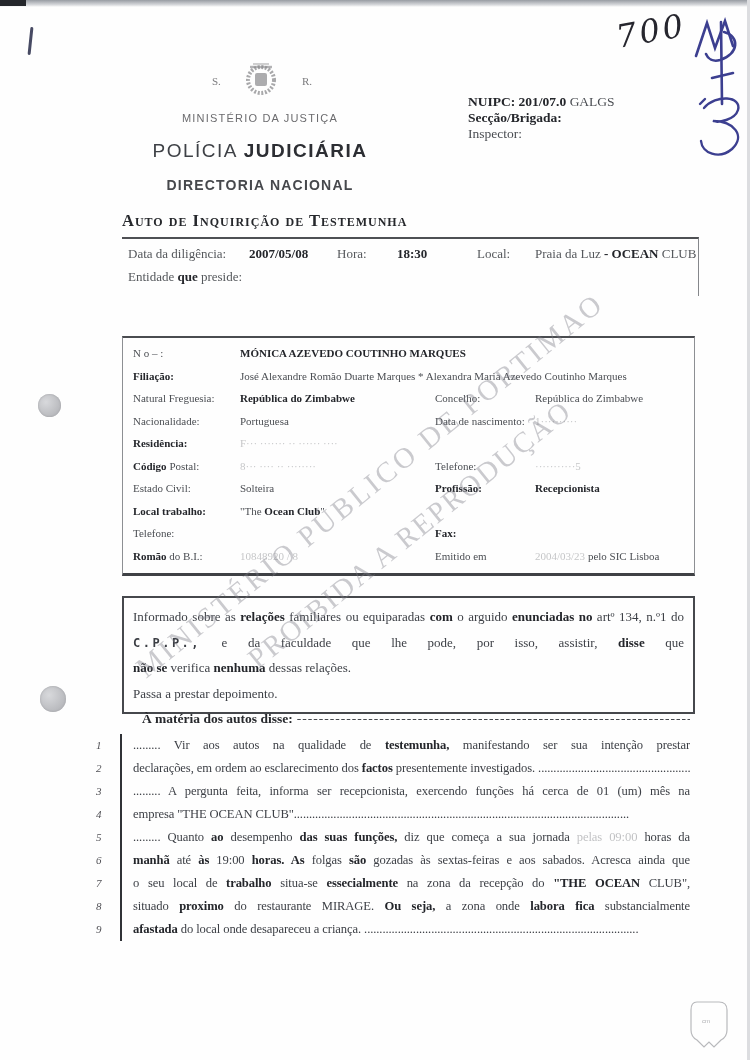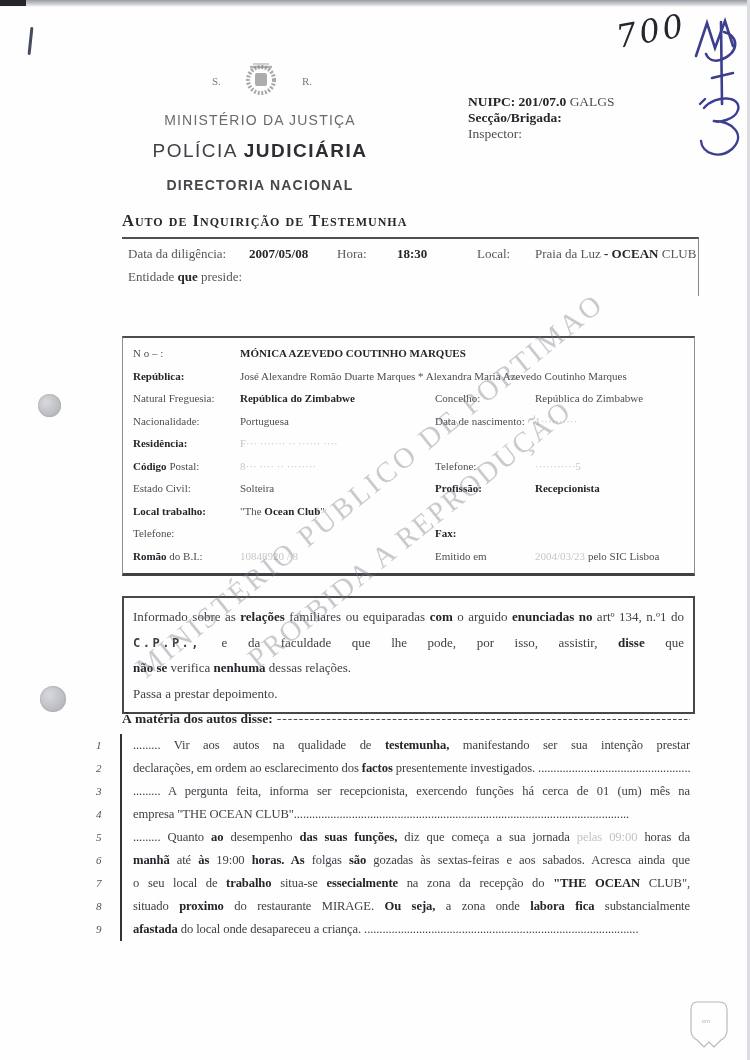--- a/index.html
+++ b/index.html
@@ -25,21 +25,21 @@
   
   .hw-num{position:absolute;left:616px;top:12px;font-family:"DejaVu Serif",serif;
           font-style:italic;font-size:32px;color:#26262e;transform:rotate(-10deg);
           letter-spacing:3px;}
   .hw-svg{position:absolute;}
 
   
   .emblem{position:absolute;left:212px;top:58px;width:100px;height:46px;display:flex;
           align-items:center;justify-content:space-between;color:#7b7b7e;font-size:11px;}
   .ministry{position:absolute;left:150px;top:112px;width:220px;text-align:center;
-            font-family:"Liberation Sans",sans-serif;font-size:14px;letter-spacing:1.2px;color:#6b6b6e;}
+            font-family:"Liberation Sans",sans-serif;font-size:11px;letter-spacing:1.2px;color:#6b6b6e;}
   .pj{position:absolute;left:135px;top:140px;width:250px;text-align:center;white-space:nowrap;
       font-family:"Liberation Sans",sans-serif;font-size:19px;color:#3e4146;letter-spacing:1.5px;}
   .pj .b{color:#2c2e33;}
   .directoria{position:absolute;left:150px;top:177px;width:220px;text-align:center;
               font-family:"Liberation Sans",sans-serif;font-weight:bold;font-size:14px;
               letter-spacing:1.2px;color:#46484c;}
   .nuipc{position:absolute;left:468px;top:94px;font-size:13.5px;line-height:16px;color:#4a4d52;}
 
   
   .doc-title{position:absolute;left:122px;top:211px;width:570px;
@@ -63,21 +63,21 @@
 
   
   .infobox{position:absolute;left:122px;top:596px;width:573px;box-sizing:border-box;
            border:2px solid #46484c;padding:6px 9px;font-size:13px;line-height:25.5px;color:#3c3f45;}
   .i-line{height:25.5px;overflow:hidden;}
   .i-just{text-align:justify;text-align-last:justify;}
 
   
   .materia{position:absolute;left:122px;top:711px;width:568px;display:flex;align-items:baseline;
            font-size:13.5px;}
-  .materia .h{font-weight:bold;color:#26282c;white-space:nowrap;margin-right:4px;}
+  .materia .h{font-weight:bold;color:#26282c;white-space:nowrap;margin-right:4px;margin-left:20px;}
   .materia .d{flex:1;overflow:hidden;white-space:nowrap;color:#3c3f45;letter-spacing:1px;}
 
   
   .statement{position:absolute;left:86px;top:734px;width:604px;}
   .st-row{display:flex;}
   .st-num{width:34px;box-sizing:border-box;padding-left:10px;padding-top:5px;
           font-style:italic;font-size:11px;color:#515156;}
   .st-text{flex:1;border-left:2px solid #303237;padding-left:11px;font-size:12.6px;
            letter-spacing:-.1px;line-height:23px;height:23px;color:#3c3f45;}
   .st-text.j{text-align:justify;text-align-last:justify;overflow:hidden;}
@@ -159,21 +159,21 @@
         <div><span>Entidade </span><span class="b">que</span><span> preside:</span></div>
       </div>
     </div>
 
   <div class="witness" id="witness-rows">
       <div class="w-row g2">
         <div><span>N o – :</span></div>
         <div><span class="b">MÓNICA AZEVEDO COUTINHO MARQUES</span></div>
       </div>
       <div class="w-row g2">
-        <div><span class="b">República:</span></div>
+        <div><span class="b">Filiação:</span></div>
         <div><span>José Alexandre Romão Duarte Marques * Alexandra Maria Azevedo Coutinho Marques</span></div>
       </div>
       <div class="w-row g4">
         <div><span>Natural Freguesia:</span></div>
         <div><span class="b">República do Zimbabwe</span></div>
         <div><span>Concelho:</span></div>
         <div><span>República do Zimbabwe</span></div>
       </div>
       <div class="w-row g4">
         <div><span>Nacionalidade:</span></div>

